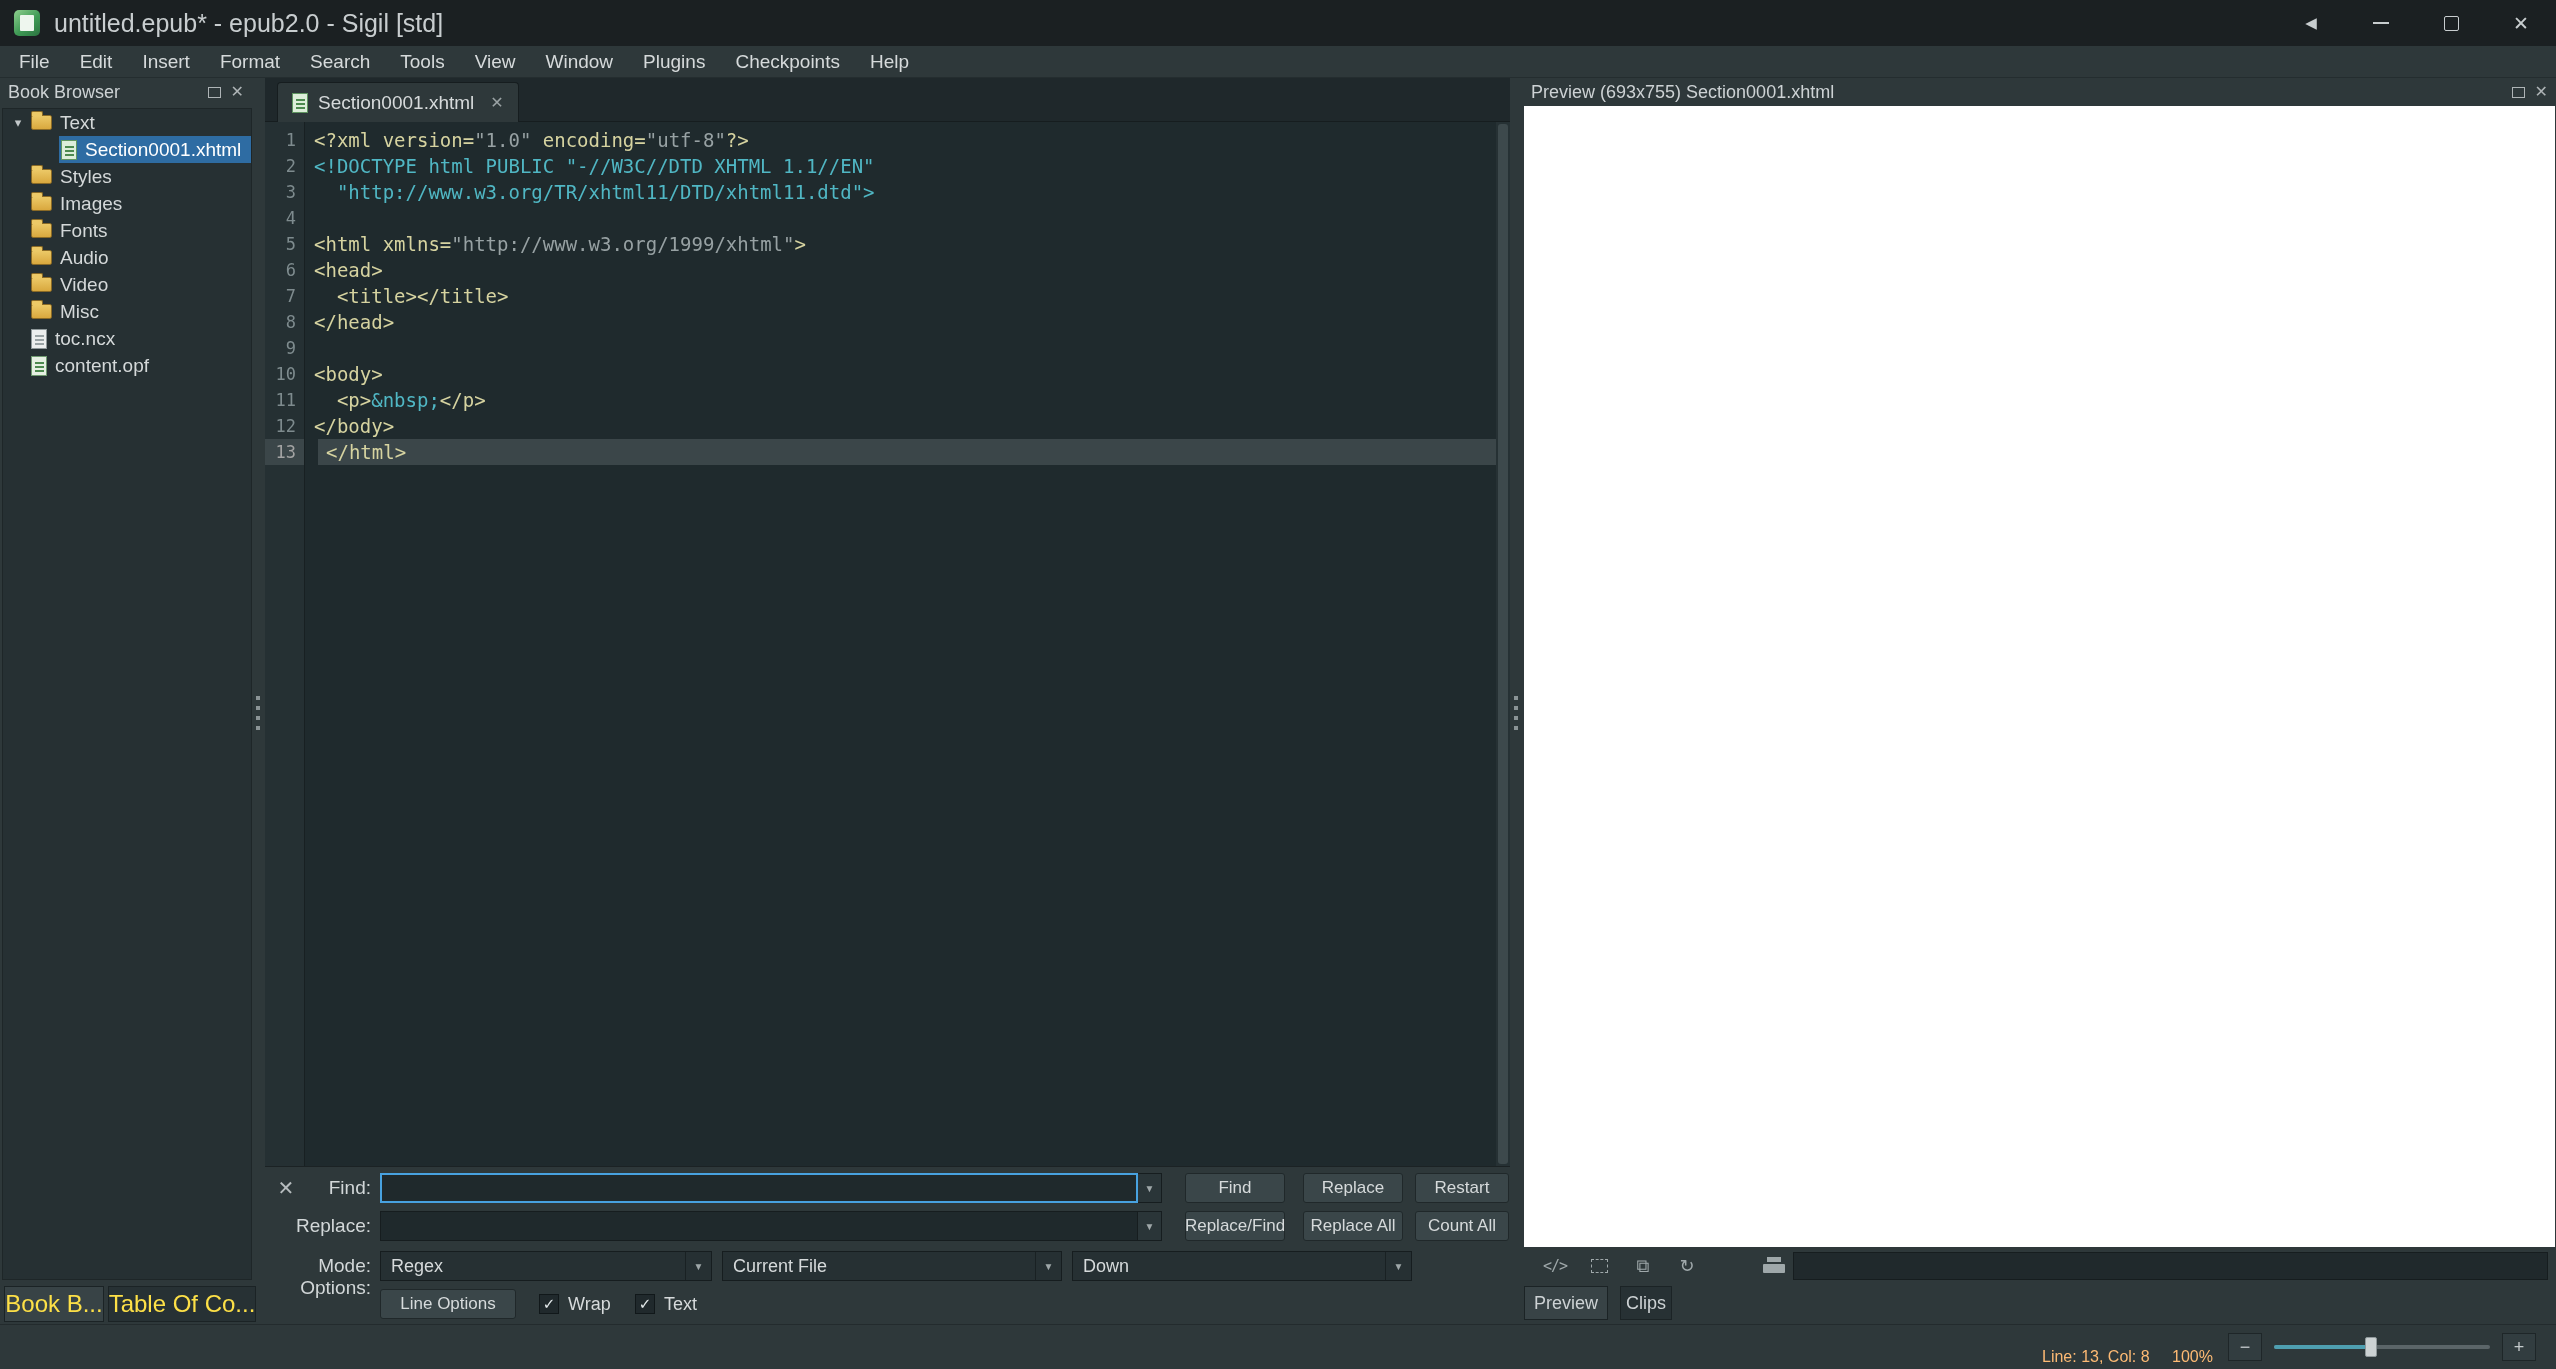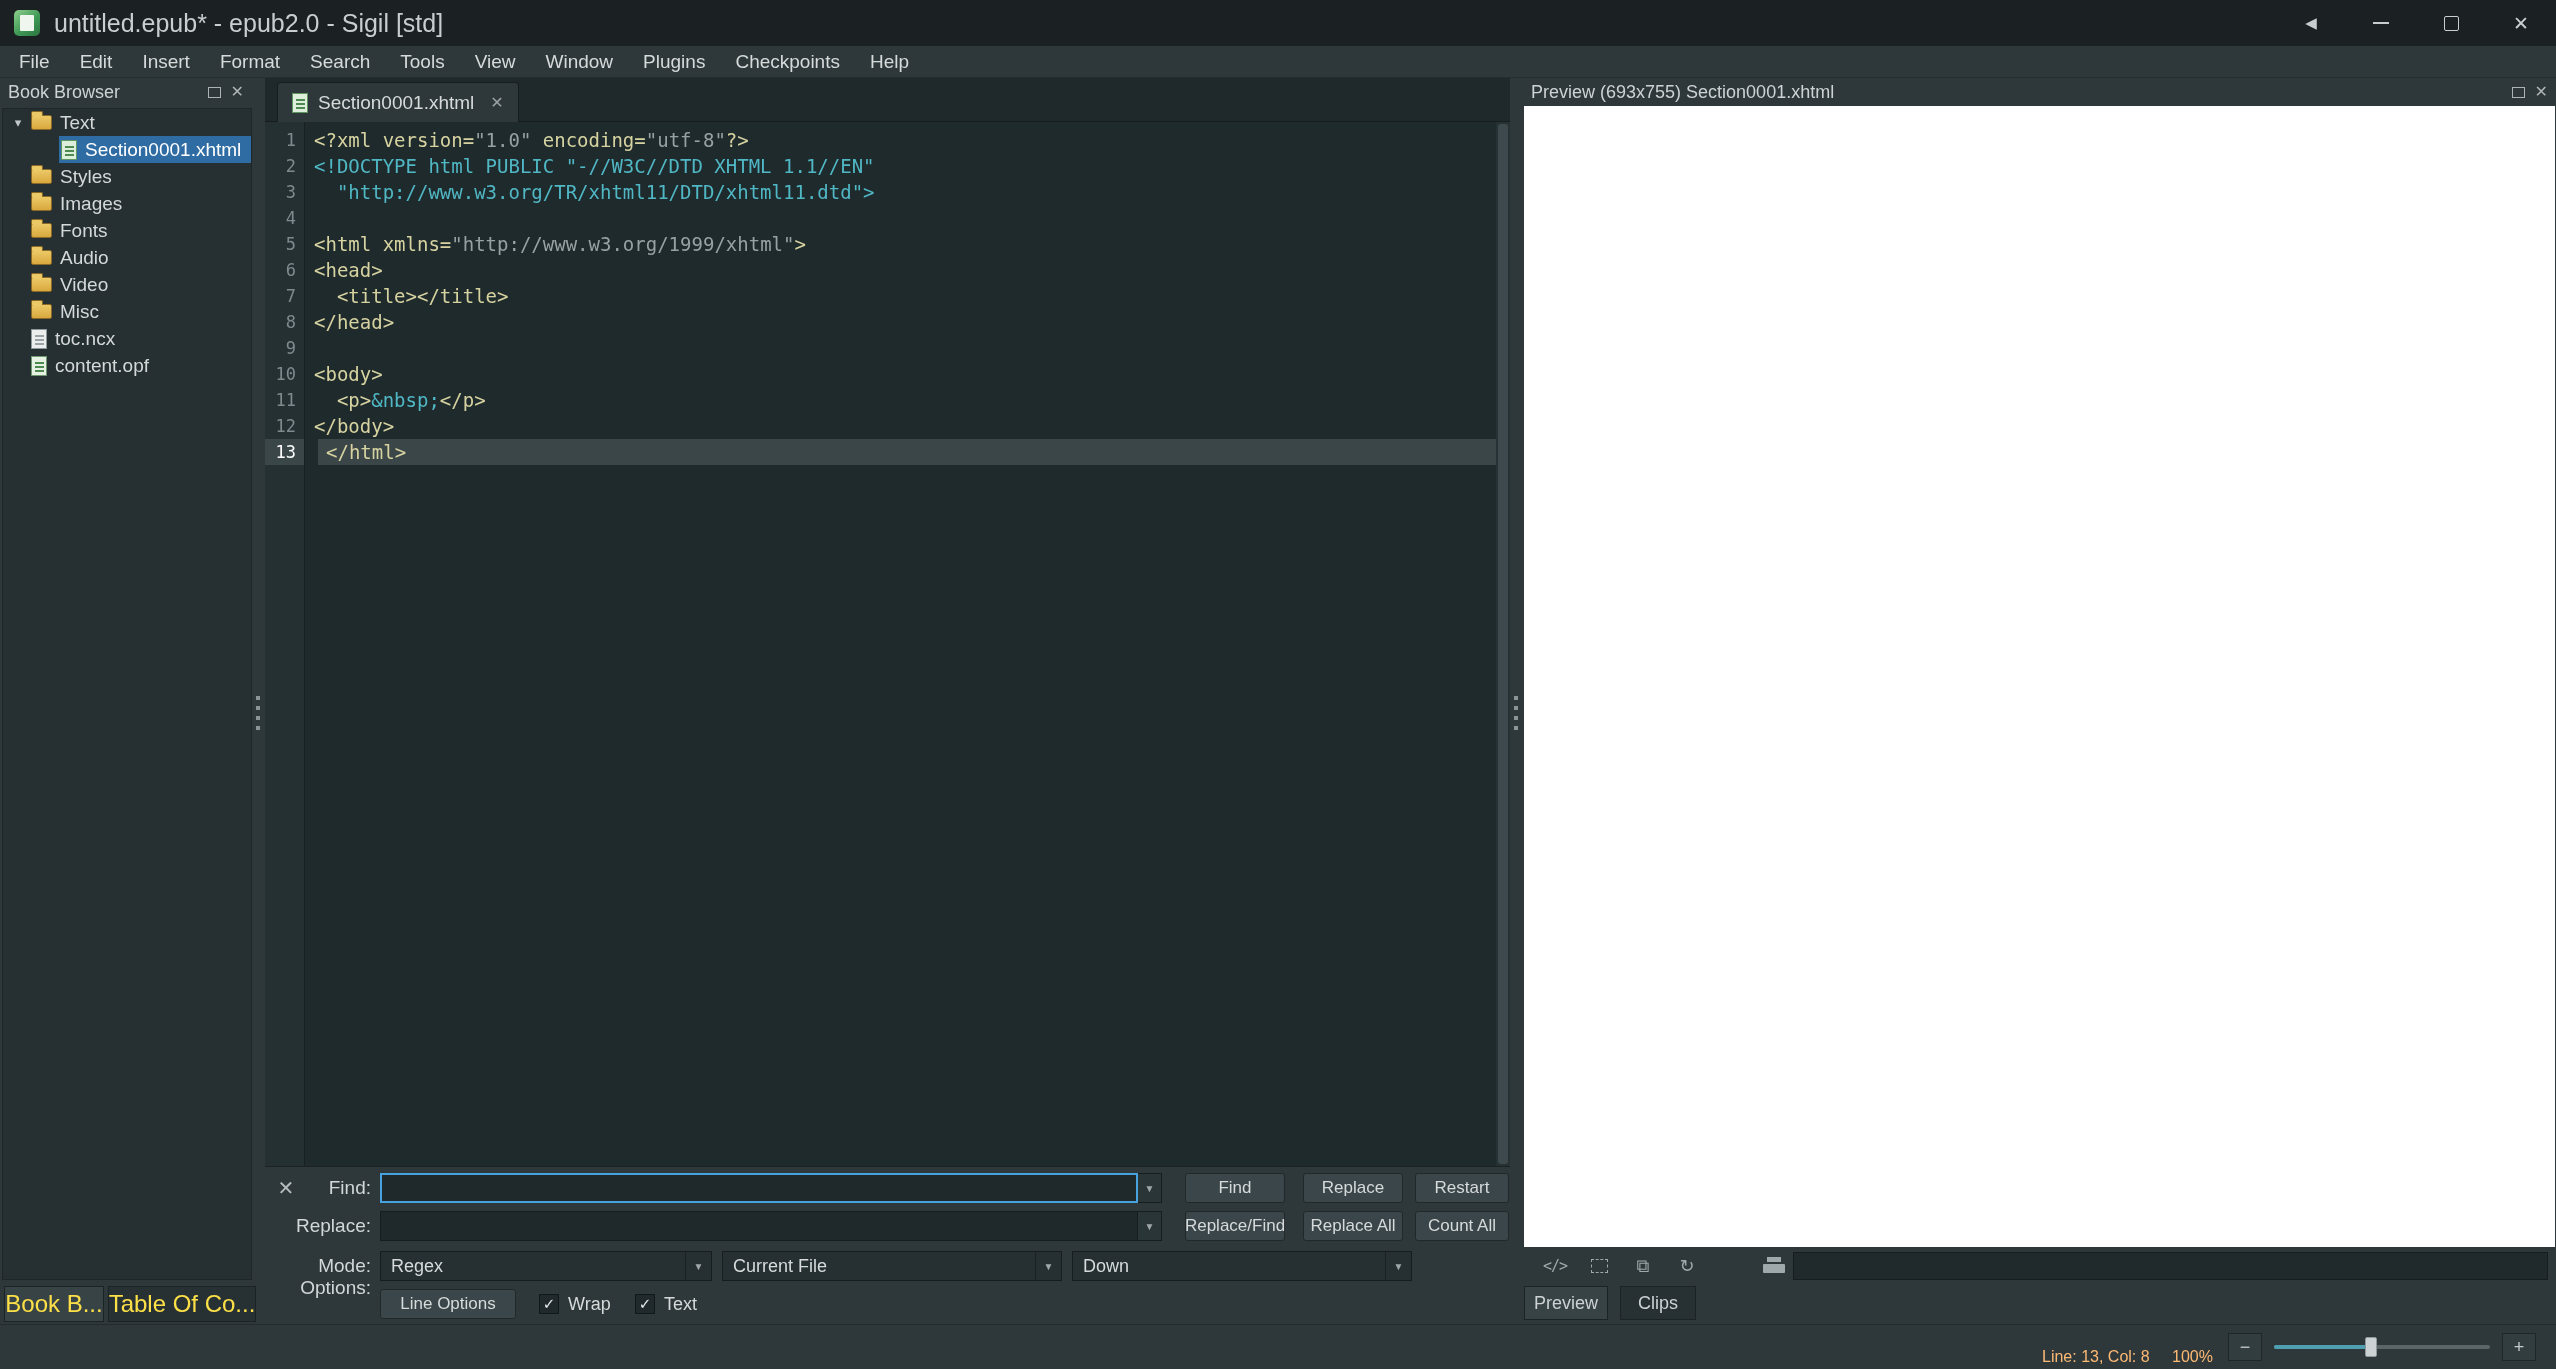--- a/index.html
+++ b/index.html
@@ -56,21 +56,21 @@
 
   
   .tabbar{position:absolute;left:265px;top:78px;width:1245px;height:44px;background:#1f282b;border-bottom:1px solid #161d1f;}
   .tab{position:absolute;left:12px;top:4px;height:40px;background:#2e383a;border:1px solid #161d1f;border-bottom:none;border-radius:4px 4px 0 0;display:flex;align-items:center;padding:0 14px;gap:10px;}
   .tab-close{color:#9aa2a4;font-size:16px;margin-left:6px;}
 
   .code-area{position:absolute;left:265px;top:122px;width:1245px;height:1044px;background:#1f2a2d;
              font-family:"DejaVu Sans Mono","Liberation Mono",monospace;font-size:19px;line-height:26px;}
   .gutter{position:absolute;left:0;top:0;width:40px;height:100%;background:#25ved;background:#253033;border-right:1px solid #182022;color:#7e8b8e;text-align:right;padding-top:5px;font-size:17px;}
   .ln{height:26px;padding-right:8px;}
-  .ln.cur{background:#3b4649;color:#ffffff;padding-left:6px;}
+  .ln.cur{background:#3b4649;color:#a3a3a3;padding-left:6px;}
   .code{position:absolute;left:41px;top:0;right:14px;bottom:0;padding-top:5px;white-space:pre;overflow:hidden;}
   .code-line{height:26px;padding-left:8px;}
   .code-line.cur{background:#3b4649;margin-left:12px;}
   .tok-tag{color:var(--c-tag,#d6d3a0);}
   .tok-str{color:var(--c-string,#97a1a3);}
   .tok-dt{color:var(--c-doctype,#50b7c4);}
   .code-scrollbar{position:absolute;right:0;top:0;width:14px;height:100%;background:#263134;}
   .code-scrollbar .thumb{position:absolute;left:2px;right:2px;top:2px;bottom:2px;background:#3d494c;border-radius:3px;}
 
   
@@ -345,21 +345,21 @@
       <span class="pv-ic">⧉</span>
       <span class="pv-ic">↻</span>
       <span class="printer">
           <span class="pr-top"></span>
           <span class="pr-body"></span>
         </span>
     </div>
     <div class="pv-field"></div>
     <div class="pv-tabs">
       <div class="pv-tab active" style="left:1px;width:84px">Preview</div>
-      <div class="pv-tab" style="left:97px;width:76px">Clips</div>
+      <div class="pv-tab" style="left:97px;width:52px">Clips</div>
     </div>
   </div>
 
   <div class="dock-tabs">
     <div class="dock-tab active" style="left:4px;width:100px">Book B...</div>
     <div class="dock-tab" style="left:108px;width:148px">Table Of Co...</div>
   </div>
 
   <div class="statusbar">
     <span class="status-text" style="left:2042px">Line: 13, Col: 8</span>

